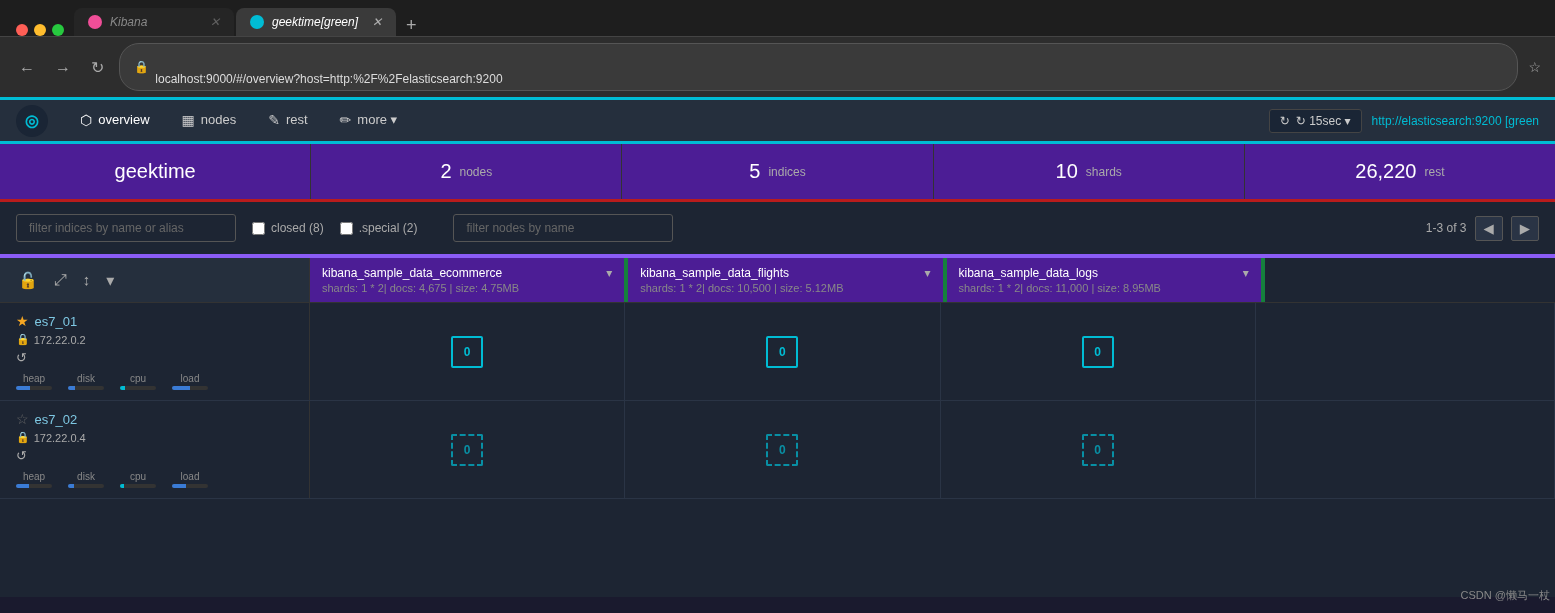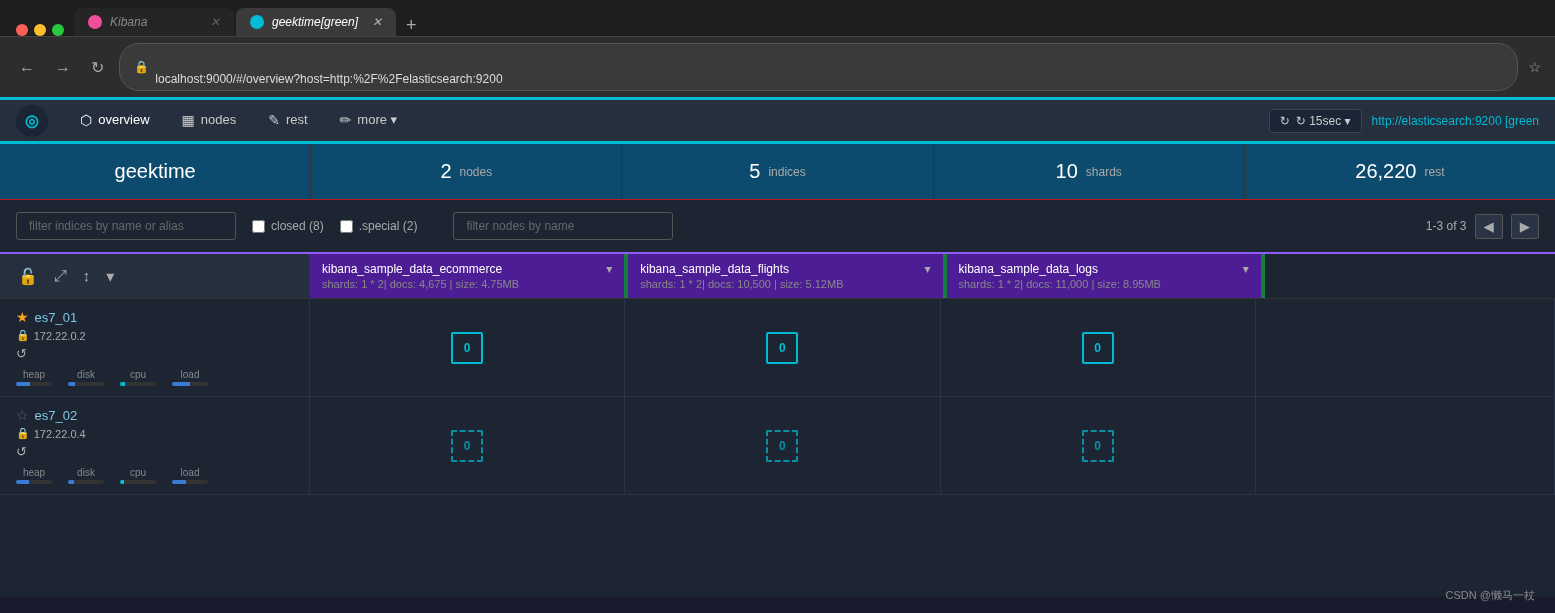--- a/index.html
+++ b/index.html
@@ -30,29 +30,29 @@
     .top-nav { display: flex; align-items: center; gap: 0; background: #252f3d; padding: 0 16px; height: 44px; border-bottom: 3px solid #00bcd4; }
     .nav-logo { width: 32px; height: 32px; background: #1a2535; border-radius: 50%; display: flex; align-items: center; justify-content: center; color: #00bcd4; font-weight: bold; font-size: 16px; margin-right: 16px; }
     .nav-item { display: flex; align-items: center; gap: 6px; padding: 0 16px; height: 44px; color: #ccc; cursor: pointer; font-size: 13px; border-bottom: 2px solid transparent; }
     .nav-item.active { color: #fff; }
     .nav-icon { font-size: 14px; }
     .nav-right { margin-left: auto; display: flex; align-items: center; gap: 10px; }
     .refresh-btn { display: flex; align-items: center; gap: 6px; color: #ccc; cursor: pointer; font-size: 12px; background: #1a2535; border: 1px solid #444; border-radius: 3px; padding: 4px 10px; }
     .cluster-url { color: #00bcd4; font-size: 12px; }
 
     
-    .summary-bar { display: flex; background: #0c4a6e; border-bottom: 1px solid #b91c1c; text-align: center; }
+    .summary-bar { display: flex; background: #4c1d95; border-bottom: 3px solid #b91c1c; text-align: center; }
     .summary-item { flex: 1; padding: 16px 24px; border-right: 1px solid #333; display: flex; align-items: center; justify-content: center; }
     .summary-item:last-child { border-right: none; }
     .summary-value { font-size: 20px; color: #fff; font-weight: 300; }
     .summary-label { font-size: 12px; color: #aaa; margin-left: 8px; }
     .summary-cluster { font-size: 20px; color: #fff; }
 
     
-    .filter-bar { display: flex; align-items: center; gap: 16px; padding: 12px 16px; background: #1d2533; border-bottom: 2px solid #8b5cf6; }
+    .filter-bar { display: flex; align-items: center; gap: 16px; padding: 12px 16px; background: #1d2533; border-bottom: 4px solid #8b5cf6; }
     .filter-input { background: transparent; border: 1px solid #555; border-radius: 3px; padding: 6px 12px; color: #aaa; font-size: 12px; width: 220px; outline: none; }
     .filter-input::placeholder { color: #666; }
     .checkbox-item { display: flex; align-items: center; gap: 6px; color: #aaa; font-size: 12px; cursor: pointer; }
     .checkbox-item input { cursor: pointer; accent-color: #555; width: 13px; height: 13px; }
     .filter-nodes { margin-left: 20px; }
     .pagination { margin-left: auto; color: #aaa; font-size: 12px; display: flex; align-items: center; gap: 8px; }
     .page-btn { background: #2a3445; border: 1px solid #555; color: #aaa; padding: 4px 8px; cursor: pointer; border-radius: 2px; }
 
     
     .main-table { width: 100%; background: #1d2533; }
@@ -335,15 +335,15 @@
         <div class="shard-box-dashed">0</div>
       </div>
       <div class="shard-cell">
         <div class="shard-box-dashed">0</div>
       </div>
       <div class="empty-shard"></div>
     </div>
 
   </div>
 
-  <div style="position:fixed;bottom:10px;right:20px;color:#888;font-size:11px;text-align:center;">CSDN @懒马一杖</div>
+  <div style="position:fixed;bottom:10px;right:5px;color:#888;font-size:11px;text-align:center;">CSDN @懒马一杖</div>
 
 </div>
 
 </body></html>

